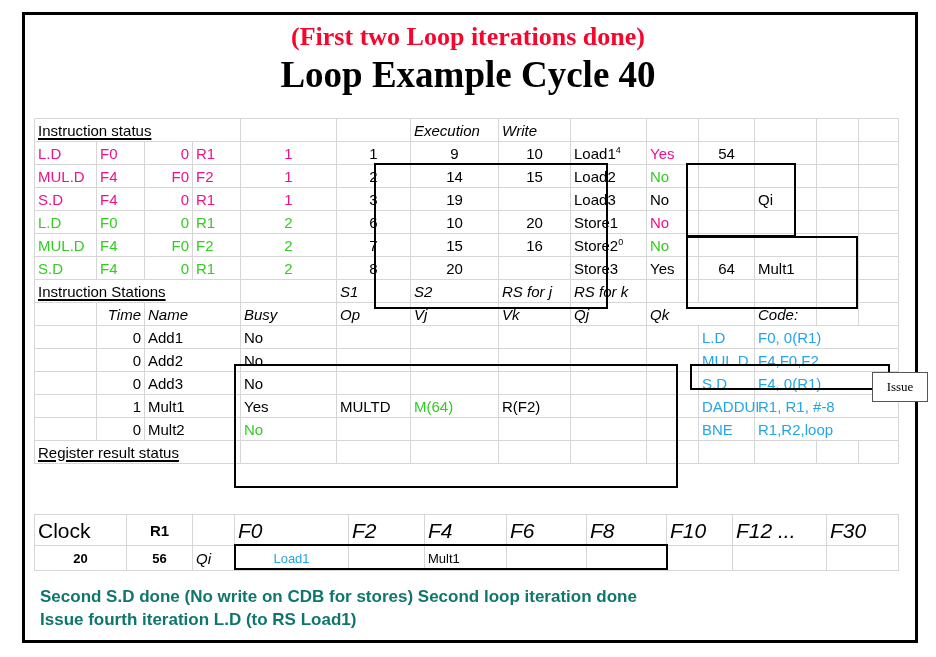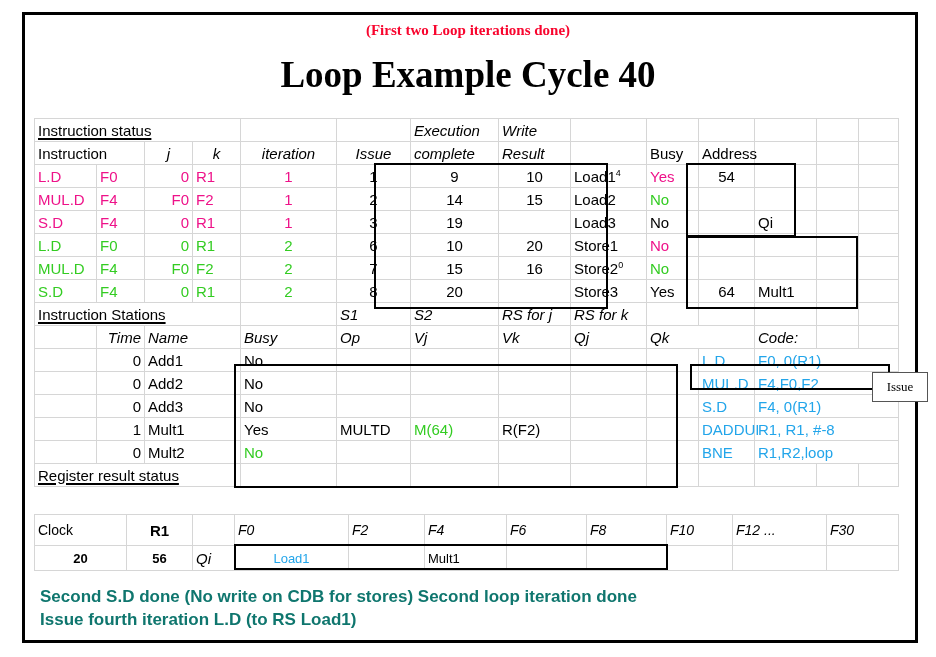--- a/index.html
+++ b/index.html
@@ -17,21 +17,21 @@
     width:896px;height:631px;
     border:3px solid #000;
     box-sizing:border-box;
     background:#fff;
   }
   #subtitle{
     position:absolute;left:0;top:22px;width:936px;
     text-align:center;
     color:#f8052e;
     font-weight:bold;
-    font-size:15px;
+    font-size:26px;
     font-family:"Liberation Serif", serif;
     letter-spacing:0px;
   }
   #title{
     position:absolute;left:0;top:53px;width:936px;
     text-align:center;
     color:#000;
     font-weight:bold;
     font-size:37px;
     font-family:"Liberation Serif", serif;
@@ -65,21 +65,21 @@
   .pink{color:#ee1289;}
   .green{color:#33cc22;}
   .cyan{color:#22a5ea;}
   .hdr-underline{
     text-decoration:underline;
     text-decoration-thickness:2px;
     text-underline-offset:2px;
     font-size:15px;
   }
   .sup{font-size:9px;vertical-align:super;}
-  .big{font-size:14px;}
+  .big{font-size:21px;}
   .medbold{font-weight:bold;font-size:13px;}
 
   
   .box{
     position:absolute;
     border:2px solid #000;
     box-sizing:border-box;
     pointer-events:none;
   }
   #issue-callout{
@@ -139,35 +139,20 @@
     <td class="it lft">Execution</td>
     <td class="it lft">Write</td>
     <td></td>
     <td></td>
     <td></td>
     <td></td>
     <td></td>
     <td></td>
   </tr>
 
-  <tr>
-    <td colspan="2" class="lft">Instruction</td>
-    <td class="it ctr">j</td>
-    <td class="it ctr">k</td>
-    <td class="it ctr">iteration</td>
-    <td class="it ctr">Issue</td>
-    <td class="it lft">complete</td>
-    <td class="it lft">Result</td>
-    <td></td>
-    <td class="lft">Busy</td>
-    <td class="lft">Address</td>
-    <td></td>
-    <td></td>
-    <td></td>
-  </tr>
 
   <tr>
     <td class="lft pink">L.D</td>
     <td class="lft pink">F0</td>
     <td class="rgt pink">0</td>
     <td class="lft pink">R1</td>
     <td class="ctr pink">1</td>
     <td class="ctr">1</td>
     <td class="ctr">9</td>
     <td class="ctr">10</td>

